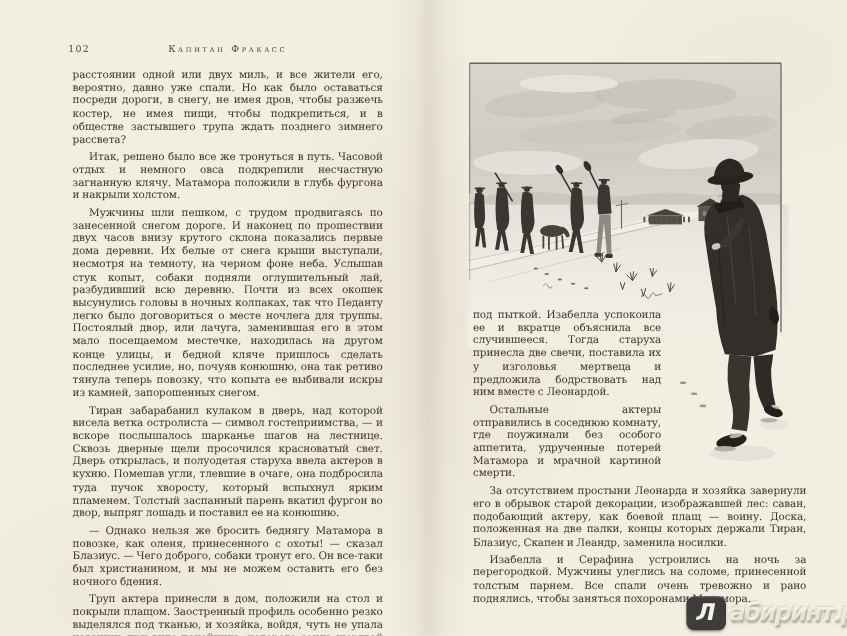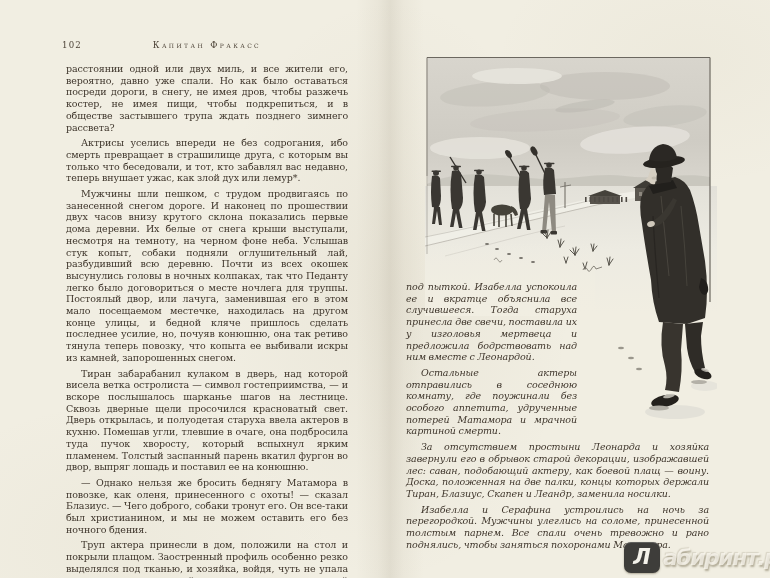--- a/index.html
+++ b/index.html
@@ -32,21 +32,21 @@
     font-variant:small-caps;letter-spacing:2.4px;}
 
   .body-copy{color:#3e352b;font-size:9.5px;line-height:11.7px;text-align:justify;
     letter-spacing:-0.1px;word-spacing:-0.3px;}
   .body-copy p{margin:4px;text-indent:15px;}
   .body-copy p.noindent{text-indent:0;}
 
   .left-column{position:absolute;left:62px;top:59px;width:290px;}
 
   .illustration{position:absolute;left:425px;top:56px;width:292px;height:384px;z-index:2;}
-  .right-column{position:absolute;left:402px;top:277px;width:311px;z-index:3;font-style:italic;}
+  .right-column{position:absolute;left:426px;top:277px;width:311px;z-index:3;}
   .fig-spacer{float:right;width:136px;height:161px;}
 
   .watermark{position:absolute;left:624px;top:542px;z-index:4;display:flex;align-items:flex-start;}
   .wm-badge{
     width:36px;height:31px;border-radius:7px;background:#3e3d3a;
     box-shadow:0 1px 2px rgba(90,82,60,0.45), inset 0 1px 0 rgba(255,255,255,0.18);
     color:#f4f2ea;font-family:"DejaVu Sans", sans-serif;font-weight:bold;font-style:italic;
     font-size:21px;line-height:31px;text-align:center;
   }
   .wm-text{
@@ -63,21 +63,21 @@
 <div class="texture"></div>
 <div class="gutter"></div>
 
 <div class="page left">
   <div class="running-header">
     <span class="pagenum">102</span>
     <span class="running-title">Капитан Фракасс</span>
   </div>
   <div class="left-column body-copy">
     <p class="noindent">расстоянии одной или двух миль, и все жители его, вероятно, давно уже спали. Но как было оставаться посреди дороги, в снегу, не имея дров, чтобы разжечь костер, не имея пищи, чтобы подкрепиться, и в обществе застывшего трупа ждать позднего зимнего рассвета?</p>
-    <p>Актрисы уселись впереди не без содрогания, ибо смерть превращает в страшилище друга, с которым вы только что беседовали, и тот, кто забавлял вас недавно, теперь внушает ужас, как злой дух или лемур*.</p>
+    <p>Итак, решено было все же тронуться в путь. Часовой отдых и немного овса подкрепили несчастную загнанную клячу. Матамора положили в глубь фургона и накрыли холстом.</p>
     <p>Мужчины шли пешком, с трудом продвигаясь по занесенной снегом дороге. И наконец по прошествии двух часов внизу крутого склона показались первые дома деревни. Их белые от снега крыши выступали, несмотря на темноту, на черном фоне неба. Услышав стук копыт, собаки подняли оглушительный лай, разбудивший всю деревню. Почти из всех окошек высунулись головы в ночных колпаках, так что Педанту легко было договориться о месте ночлега для труппы. Постоялый двор, или лачуга, заменившая его в этом мало посещаемом местечке, находилась на другом конце улицы, и бедной кляче пришлось сделать последнее усилие, но, почуяв конюшню, она так ретиво тянула теперь повозку, что копыта ее выбивали искры из камней, запорошенных снегом.</p>
     <p>Тиран забарабанил кулаком в дверь, над которой висела ветка остролиста — символ гостеприимства, — и вскоре послышалось шарканье шагов на лестнице. Сквозь дверные щели просочился красноватый свет. Дверь открылась, и полуодетая старуха ввела актеров в кухню. Помешав угли, тлевшие в очаге, она подбросила туда пучок хворосту, который вспыхнул ярким пламенем. Толстый заспанный парень вкатил фургон во двор, выпряг лошадь и поставил ее на конюшню.</p>
     <p>— Однако нельзя же бросить беднягу Матамора в повозке, как оленя, принесенного с охоты! — сказал Блазиус. — Чего доброго, собаки тронут его. Он все-таки был христианином, и мы не можем оставить его без ночного бдения.</p>
     <p>Труп актера принесли в дом, положили на стол и покрыли плащом. Заостренный профиль особенно резко выделялся под тканью, и хозяйка, войдя, чуть не упала навзничь при виде покойника, которого сочла жертвой этой шайки. Умоляюще протянув свои дрожащие, старческие руки, она стала просить Тирана, который, по ее мнению, был главарем, оставить ей жизнь, обещая ему хранить тайну даже</p>
 
   </div>
 </div>
 
 <div class="page right"></div>
 

